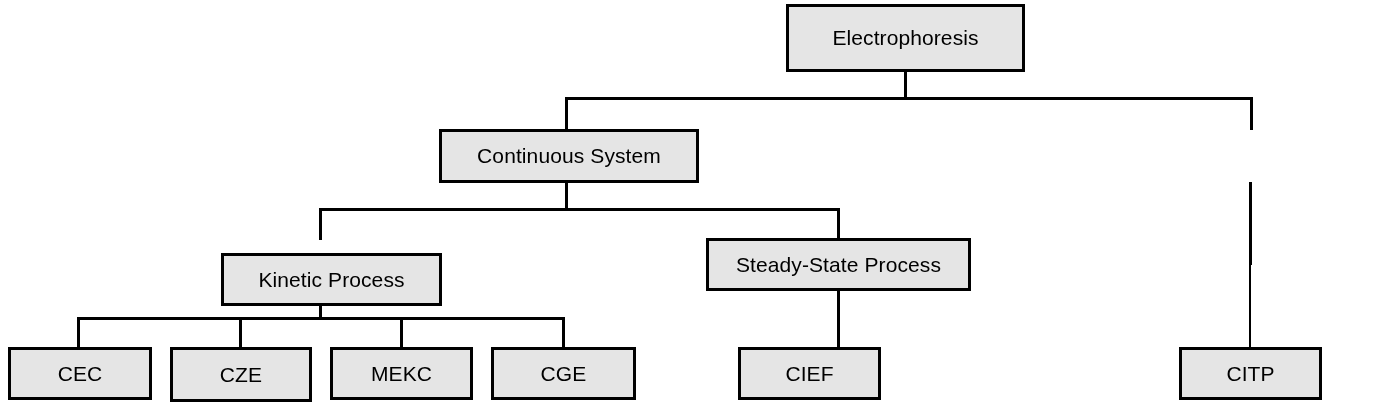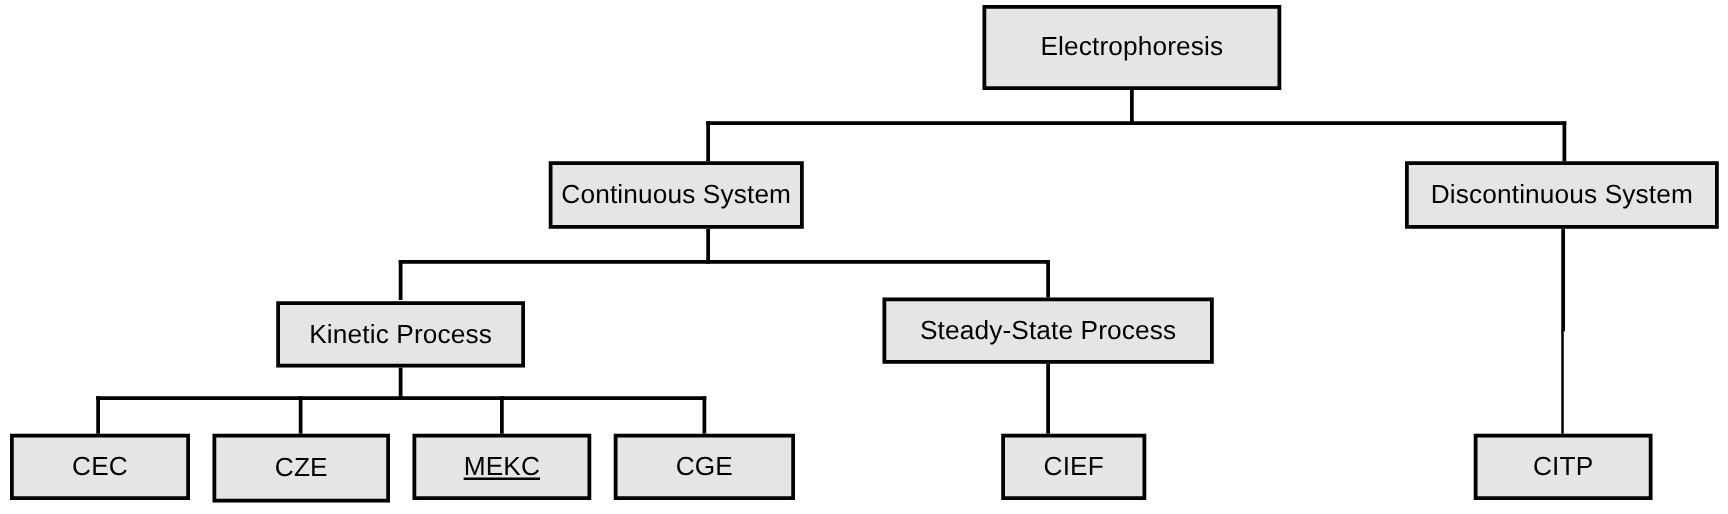--- a/index.html
+++ b/index.html
@@ -64,53 +64,50 @@
 
   <div class="connector" style="left:837px; top:290px; width:3px; height:58px;"></div>
 
   <div class="connector" style="left:1249px; top:182px; width:3px; height:83px;"></div>
   <div class="connector" style="left:1249px; top:264px; width:2px; height:84px;"></div>
 
   <div class="node" style="left:786px; top:4px; width:239px; height:68px;">
     <span>Electrophoresis</span>
   </div>
 
-  <div class="node" style="left:439px; top:129px; width:204px; height:54px;">
+  <div class="node" style="left:439px; top:129px; width:260px; height:54px;">
     <span>Continuous System</span>
   </div>
 
-  <div class="node" style="left:1124px; top:129px; width:251px; height:54px;">
-    <span>Discontinuous System</span>
-  </div>
 
-  <div class="node" style="left:221px; top:241px; width:199px; height:53px;">
+  <div class="node" style="left:221px; top:253px; width:221px; height:53px;">
     <span>Kinetic Process</span>
   </div>
 
   <div class="node" style="left:706px; top:238px; width:265px; height:53px;">
     <span>Steady-State Process</span>
   </div>
 
   <div class="node leaf" style="left:8px; top:347px; width:144px; height:53px;">
     <span>CEC</span>
   </div>
 
   <div class="node leaf" style="left:170px; top:347px; width:142px; height:55px;">
     <span>CZE</span>
   </div>
 
-  <div class="node leaf" style="left:330px; top:347px; width:143px; height:53px;text-decoration:underline;">
+  <div class="node leaf" style="left:330px; top:347px; width:143px; height:53px;">
     <span>MEKC</span>
   </div>
 
   <div class="node leaf" style="left:491px; top:347px; width:145px; height:53px;">
     <span>CGE</span>
   </div>
 
-  <div class="node leaf" style="left:801px; top:347px; width:116px; height:53px;">
+  <div class="node leaf" style="left:738px; top:347px; width:143px; height:53px;">
     <span>CIEF</span>
   </div>
 
   <div class="node leaf" style="left:1179px; top:347px; width:143px; height:53px;">
     <span>CITP</span>
   </div>
 
 </div>
 
 </body></html>

